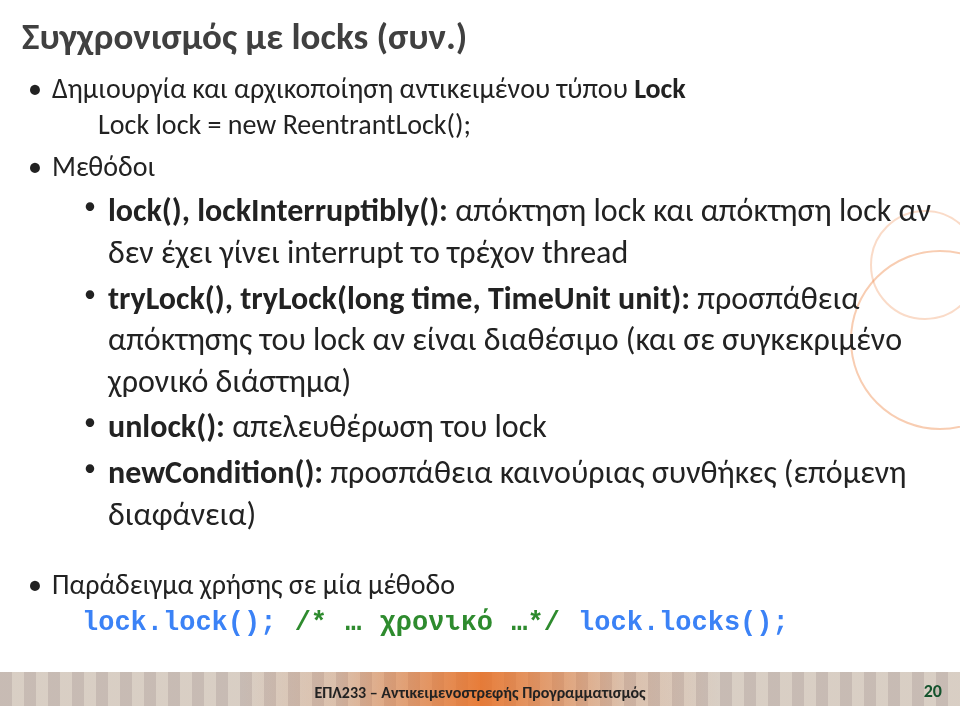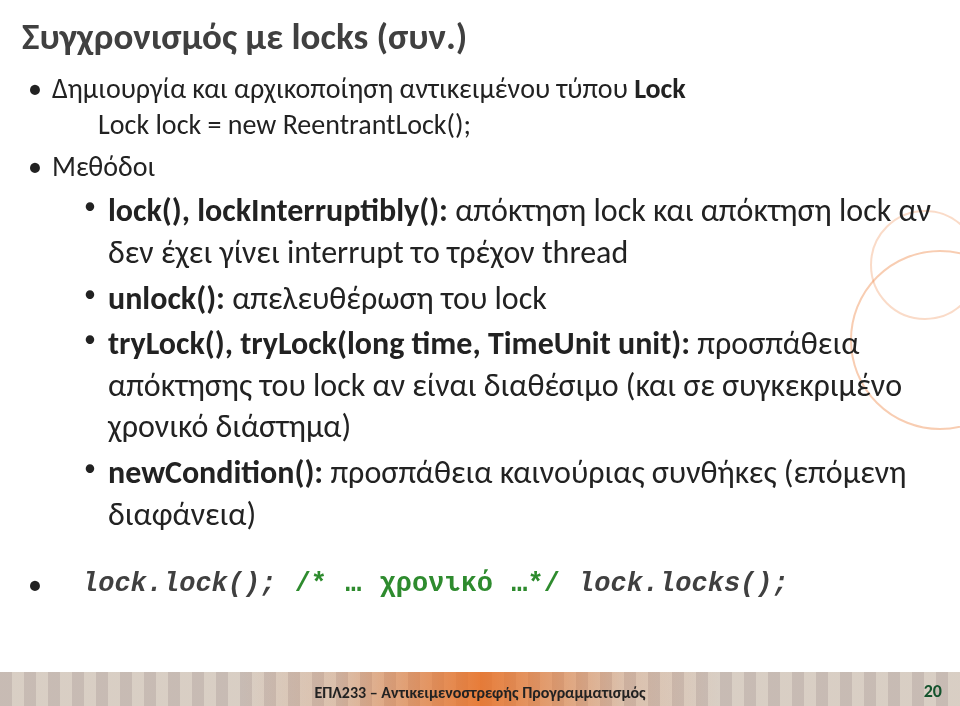--- a/index.html
+++ b/index.html
@@ -76,21 +76,21 @@
   }
   .code-line {
     font-family: "Courier New", monospace;
     font-weight: 700;
     font-size: 27px;
     display: block;
     padding-left: 30px;
     margin-top: 2px;
     word-spacing: 2px;
   }
-  .code-line .c1 { color: #404040; font-style: italic; }
+  .code-line .c1 { color: #3b82f6; }
   .code-line .cm { color: #2e8b2e; }
   .footer {
     position: absolute;
     bottom: 0;
     left: 0;
     width: 960px;
     height: 24px;
   }
   .footer-bg {
     position: absolute;
@@ -154,31 +154,32 @@
         <span>Δημιουργία και αρχικοποίηση αντικειμένου τύπου </span><b>Lock</b>
         <span class="indent-code" style="font-size:28px;font-weight:400;">Lock lock = new ReentrantLock();</span>
       </li>
       <li>
         <span>Μεθόδοι</span>
         <ul class="l2">
           <li>
             <b>lock(), lockInterruptibly(): </b><span>απόκτηση lock και απόκτηση lock αν δεν έχει γίνει interrupt το τρέχον thread</span>
           </li>
           <li>
-            <b>unlock(): </b><span>απελευθέρωση του lock</span>
+            <b>tryLock(), tryLock(long time, TimeUnit unit): </b><span>προσπάθεια απόκτησης του lock αν είναι διαθέσιμο (και σε συγκεκριμένο χρονικό διάστημα)</span>
           </li>
           <li>
-            <b>tryLock(), tryLock(long time, TimeUnit unit): </b><span>προσπάθεια απόκτησης του lock αν είναι διαθέσιμο (και σε συγκεκριμένο χρονικό διάστημα)</span>
+            <b>unlock(): </b><span>απελευθέρωση του lock</span>
           </li>
           <li>
             <b>newCondition(): </b><span>προσπάθεια καινούριας συνθήκες (επόμενη διαφάνεια)</span>
           </li>
         </ul>
       </li>
       <li class="spaced-top">
+        <span>Παράδειγμα χρήσης σε μία μέθοδο</span>
         <span class="code-line">
           <span class="c1">lock.lock();</span><span>  </span><span class="cm">/* … χρονικό …*/</span><span>  </span><span class="c1">lock.locks();</span>
         </span>
       </li>
     </ul>
   </div>
 
   <div class="footer">
     <div class="footer-bg"></div>
     <div class="footer-gradient"></div>

